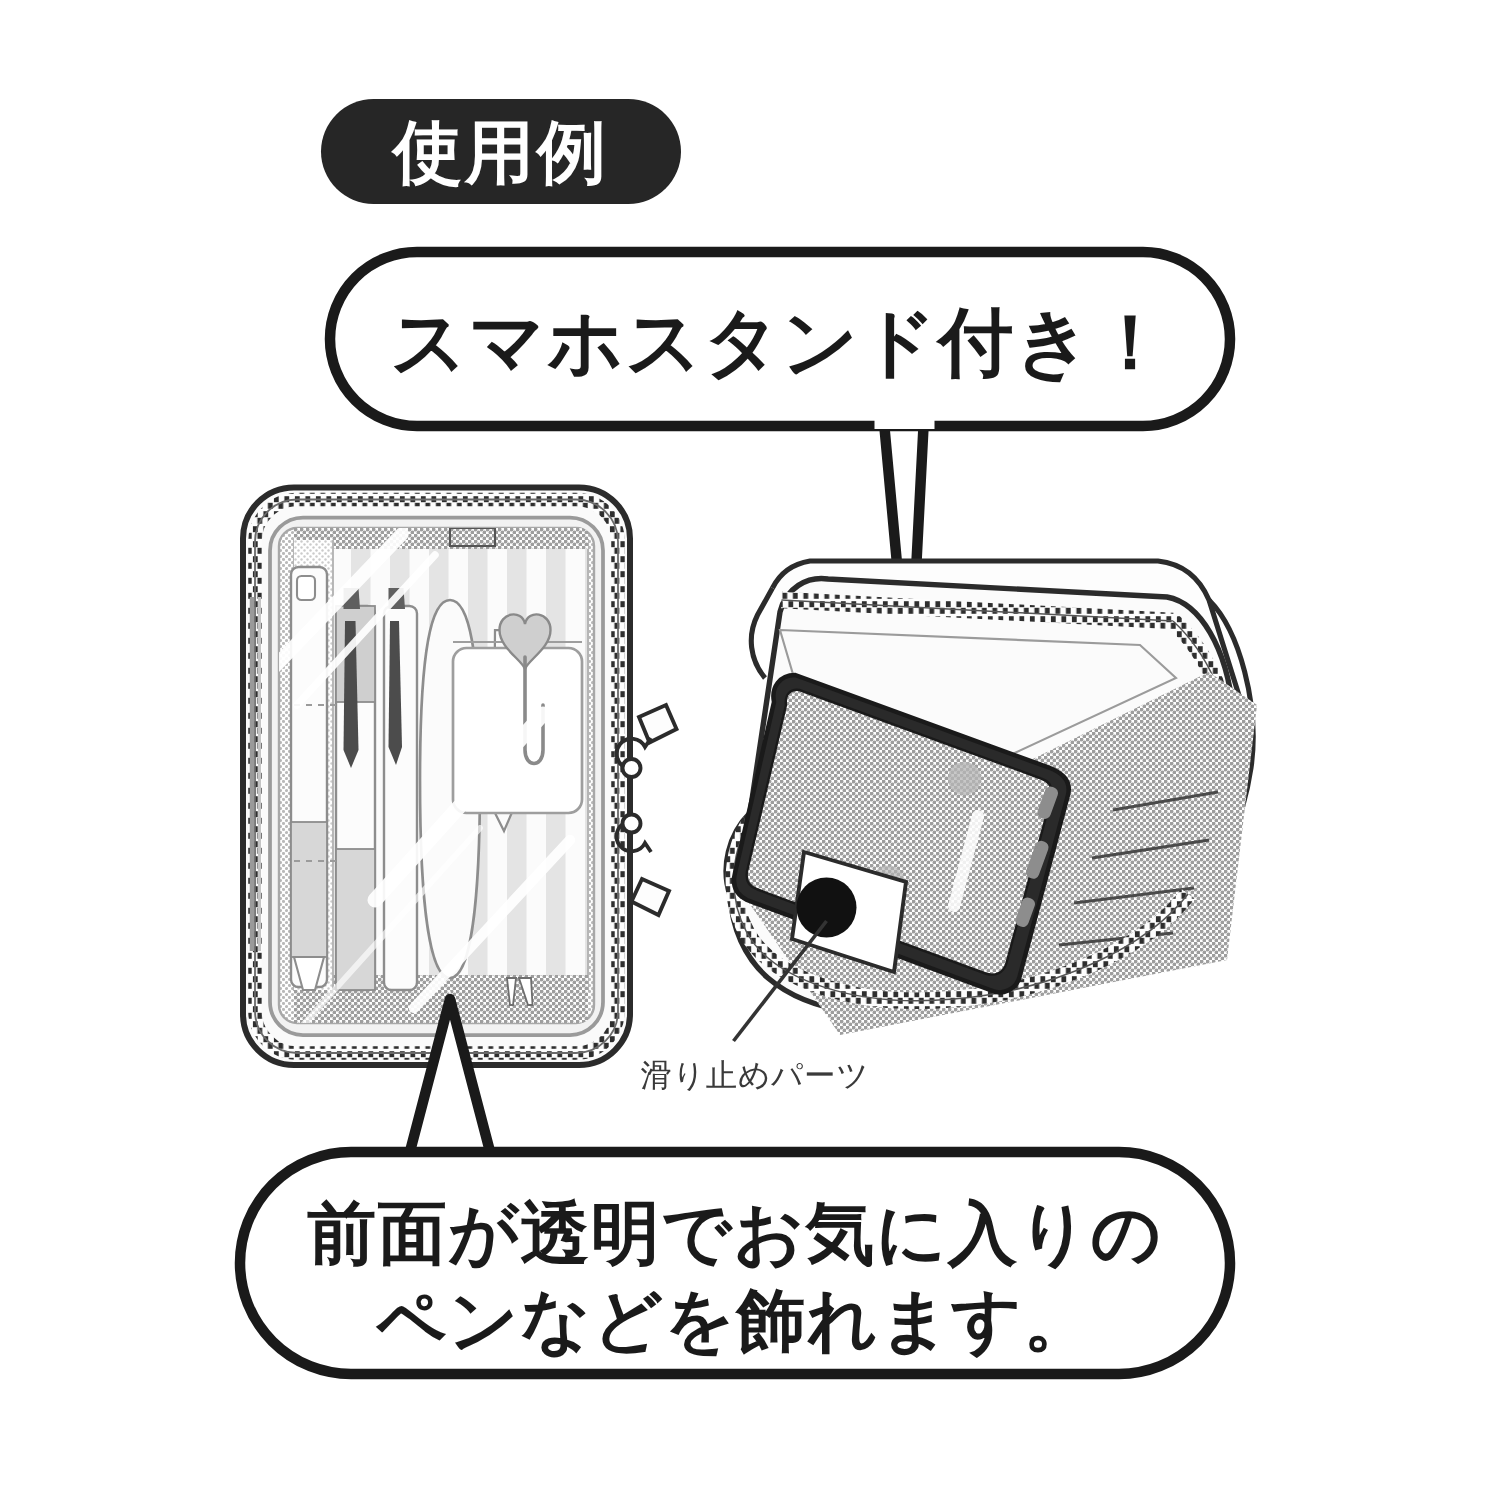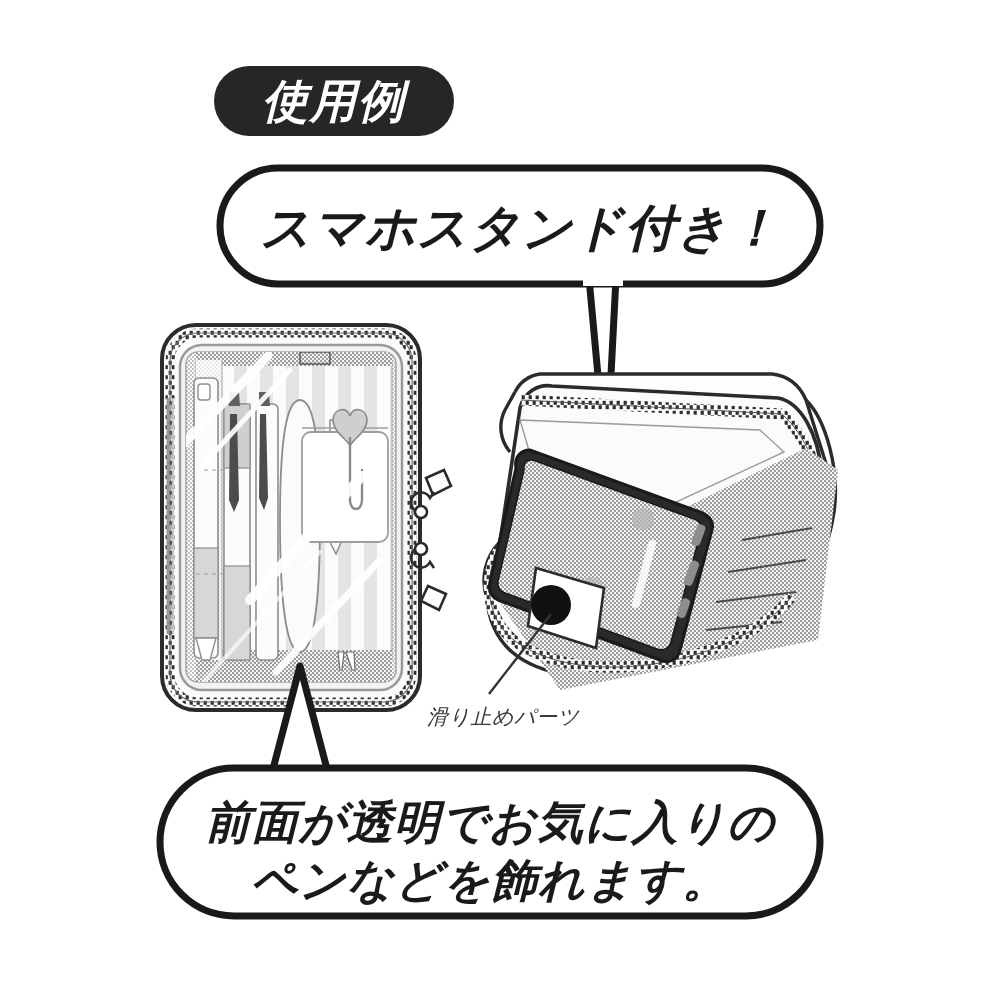--- a/index.html
+++ b/index.html
@@ -3,21 +3,21 @@
 <meta charset="utf-8">
 <style>
   html,body{margin:0;padding:0;}
   body{
     width:1000px;height:1000px;
     background:#ffffff;
     font-family:"DejaVu Sans","Liberation Sans",sans-serif;
     overflow:hidden;
     position:relative;
   }
-  #stage{position:absolute;left:0;top:0;width:1000px;height:1000px;font-style:italic;}
+  #stage{position:absolute;left:0;top:0;width:1000px;height:1000px;}
   svg{display:block;}
   .badge-text{
     font-family:"DejaVu Sans","Liberation Sans",sans-serif;
     font-size:46px;font-weight:700;fill:#ffffff;letter-spacing:2px;
   }
   .bubble-text{
     font-family:"DejaVu Sans","Liberation Sans",sans-serif;
     font-size:50px;font-weight:700;fill:#1a1a1a;letter-spacing:1px;
   }
   .bubble-text-2{

